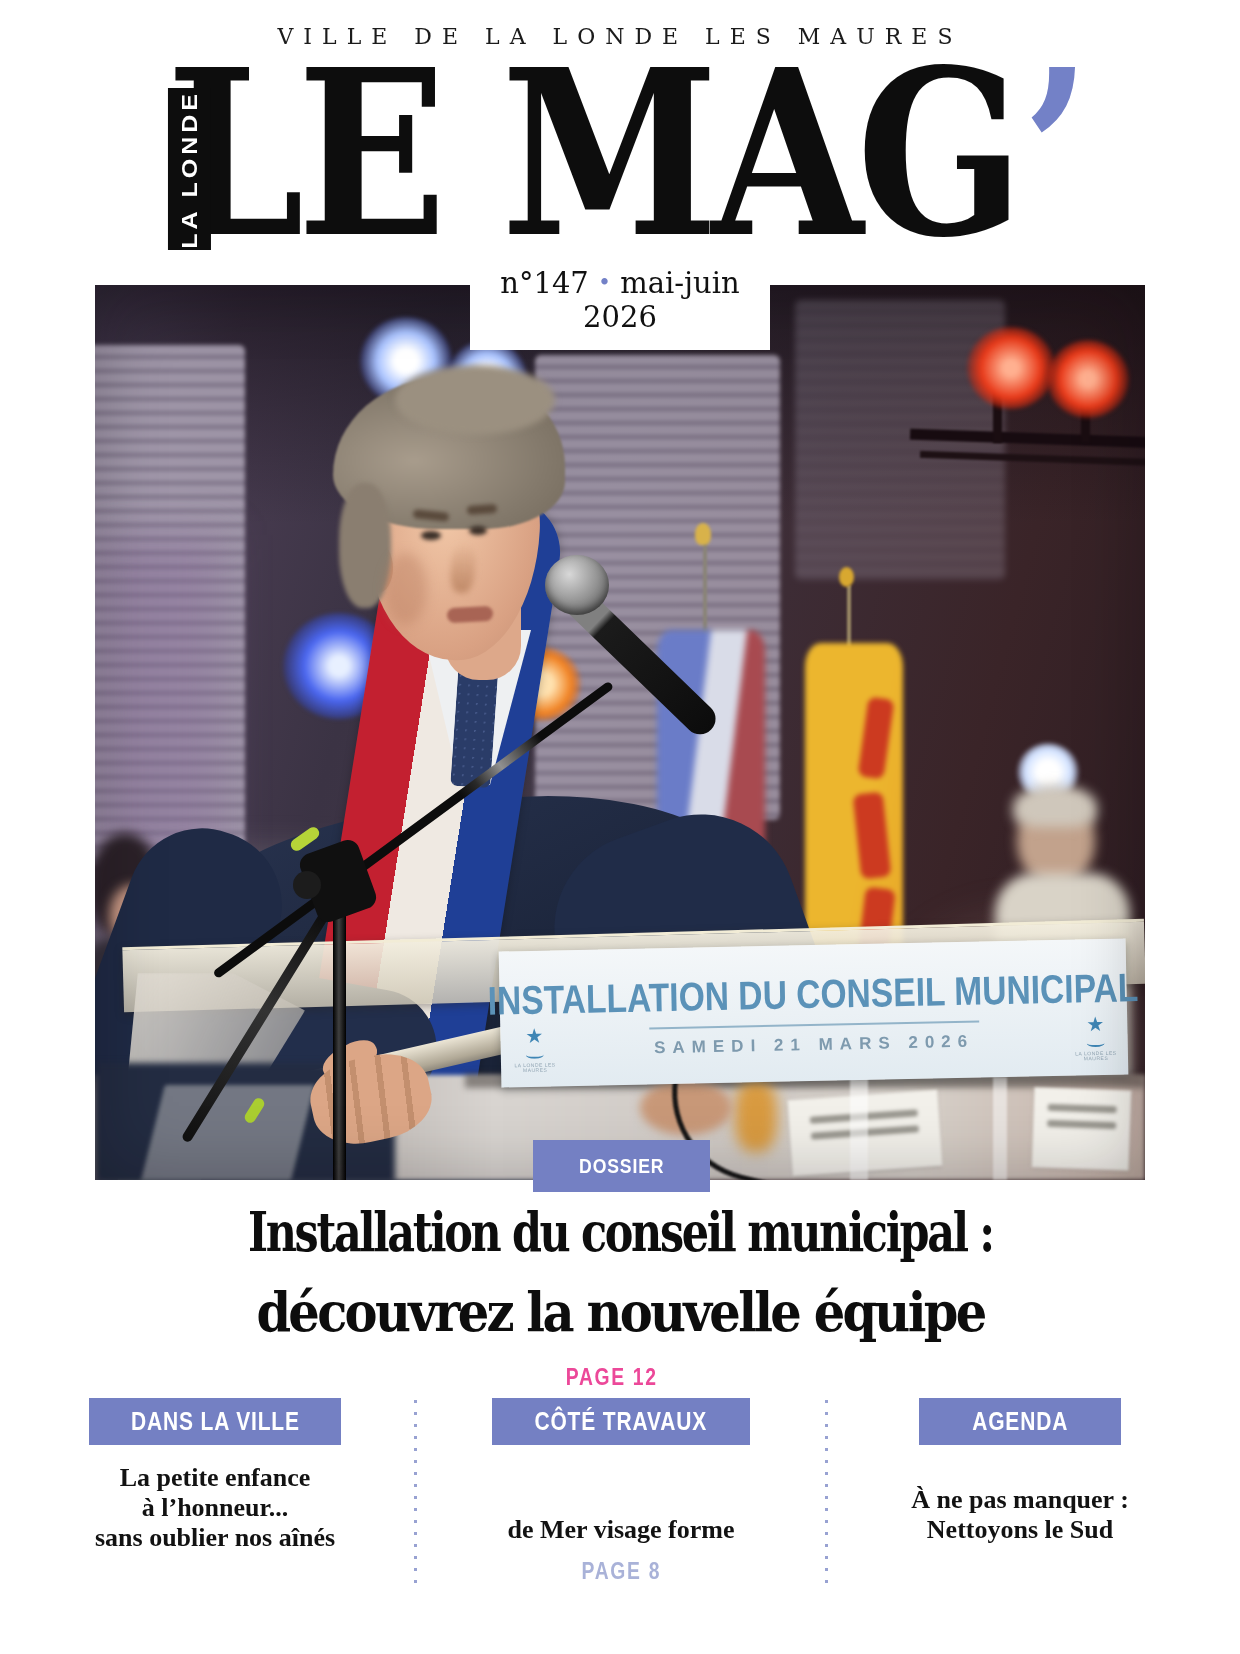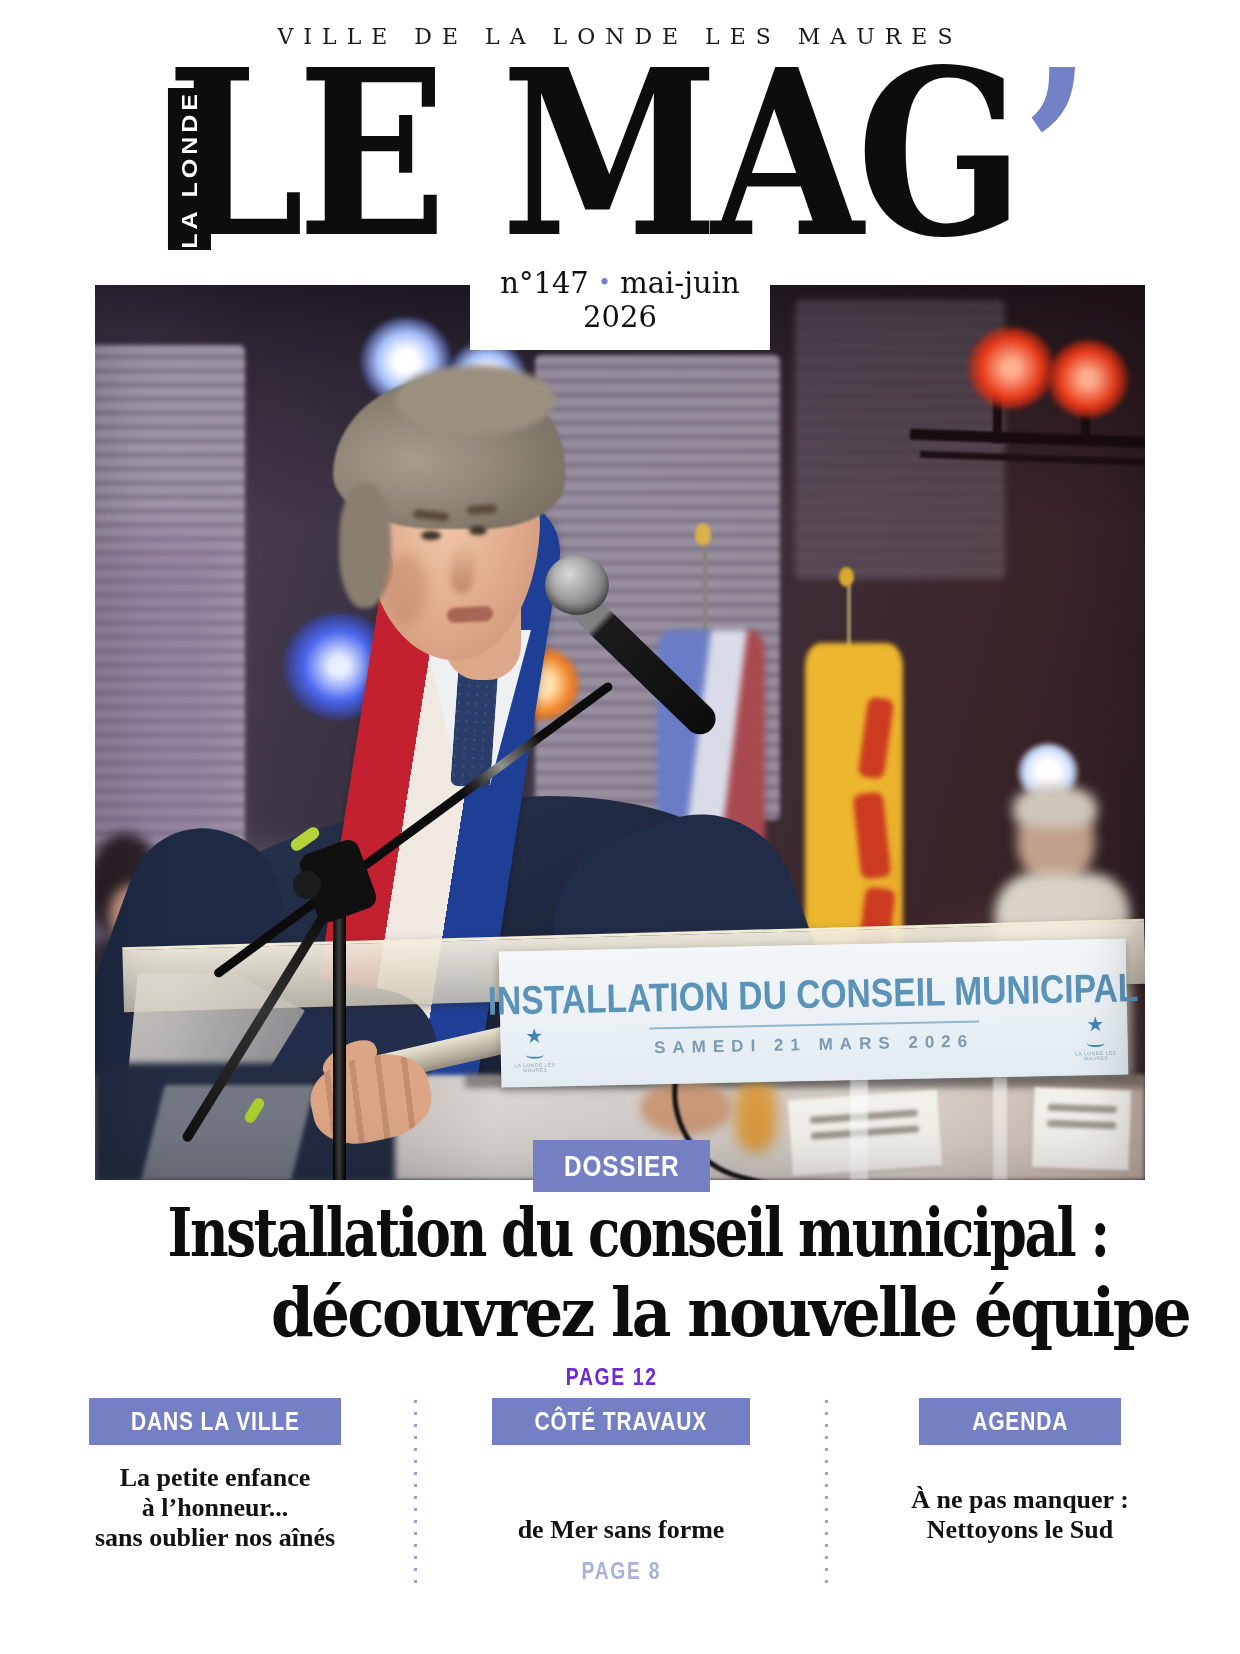--- a/index.html
+++ b/index.html
@@ -161,27 +161,27 @@
   .sign-logo{position:absolute;width:44px;text-align:center;color:#3f86b5;}
   .sign-logo .star{font-size:20px;line-height:18px;display:block;}
   .sign-logo .wave{display:inline-block;width:18px;height:6px;border-bottom:2px solid #3f86b5;border-radius:50%;}
   .sign-logo .cap{display:block;font-size:5px;line-height:5px;color:#92a6b4;letter-spacing:.5px;}
   .logoL{left:12px;bottom:14px;}
   .logoR{right:10px;bottom:14px;}
   .vignette{inset:0;box-shadow:inset 0 0 70px rgba(10,8,12,.28);}
 
   
   .badge{background:#7480c3;color:#fff;font-weight:bold;text-align:center;}
-  .dossier-badge{left:533px;top:1140px;width:177px;height:52px;z-index:5;font-size:29px;line-height:52px;letter-spacing:1px;}
-  .headline{top:1192px;left:0;right:0;text-align:right;font-family:"DejaVu Serif",serif;
-            font-weight:bold;font-size:68px;line-height:80px;color:#0d0d0d;letter-spacing:-3px;}
+  .dossier-badge{left:533px;top:1140px;width:177px;height:52px;z-index:5;font-size:21px;line-height:52px;letter-spacing:1px;}
+  .headline{top:1192px;left:0;right:0;text-align:center;font-family:"DejaVu Serif",serif;
+            font-weight:bold;font-size:55px;line-height:80px;color:#0d0d0d;letter-spacing:-3px;}
   .hl1{display:inline-block;transform:scaleX(.78);transform-origin:center;white-space:nowrap;}
   .hl2{display:inline-block;transform:scaleX(.9);transform-origin:center;white-space:nowrap;}
   .pageref-main{top:1364px;left:0;right:16px;text-align:center;font-weight:bold;font-size:23px;
-            color:#6d28d9;letter-spacing:2px;}
+            color:#ec4899;letter-spacing:2px;}
 
   
   .col{top:1398px;width:320px;height:235px;text-align:center;}
   .col1{left:55px;} .col2{left:461px;} .col3{left:860px;}
   .col-badge{display:inline-block;min-width:150px;padding:9px 26px;font-size:25px;letter-spacing:1px;}
   .col-text{margin-top:18px;font-family:"Liberation Serif",serif;font-weight:bold;font-size:26px;
             line-height:30px;color:#121212;}
   .col2 .col-text,.col3 .col-text{margin-top:40px;}
   .col-page{position:absolute;top:160px;left:0;right:0;font-weight:bold;font-size:23px;
             color:#a9b2d8;letter-spacing:2px;}
@@ -356,21 +356,21 @@
   </div>
 
   <div class="abs dots dotsL"></div>
 
   <div class="abs col col2">
     <div class="badge col-badge">
       <span class="cond">CÔTÉ TRAVAUX</span>
     </div>
     <div class="col-text">
       <br>
-      <span>de Mer sans forme</span>
+      <span>de Mer visage forme</span>
     </div>
     <div class="col-page">
       <span class="cond">PAGE 8</span>
     </div>
   </div>
 
   <div class="abs dots dotsR"></div>
 
   <div class="abs col col3">
     <div class="badge col-badge">

